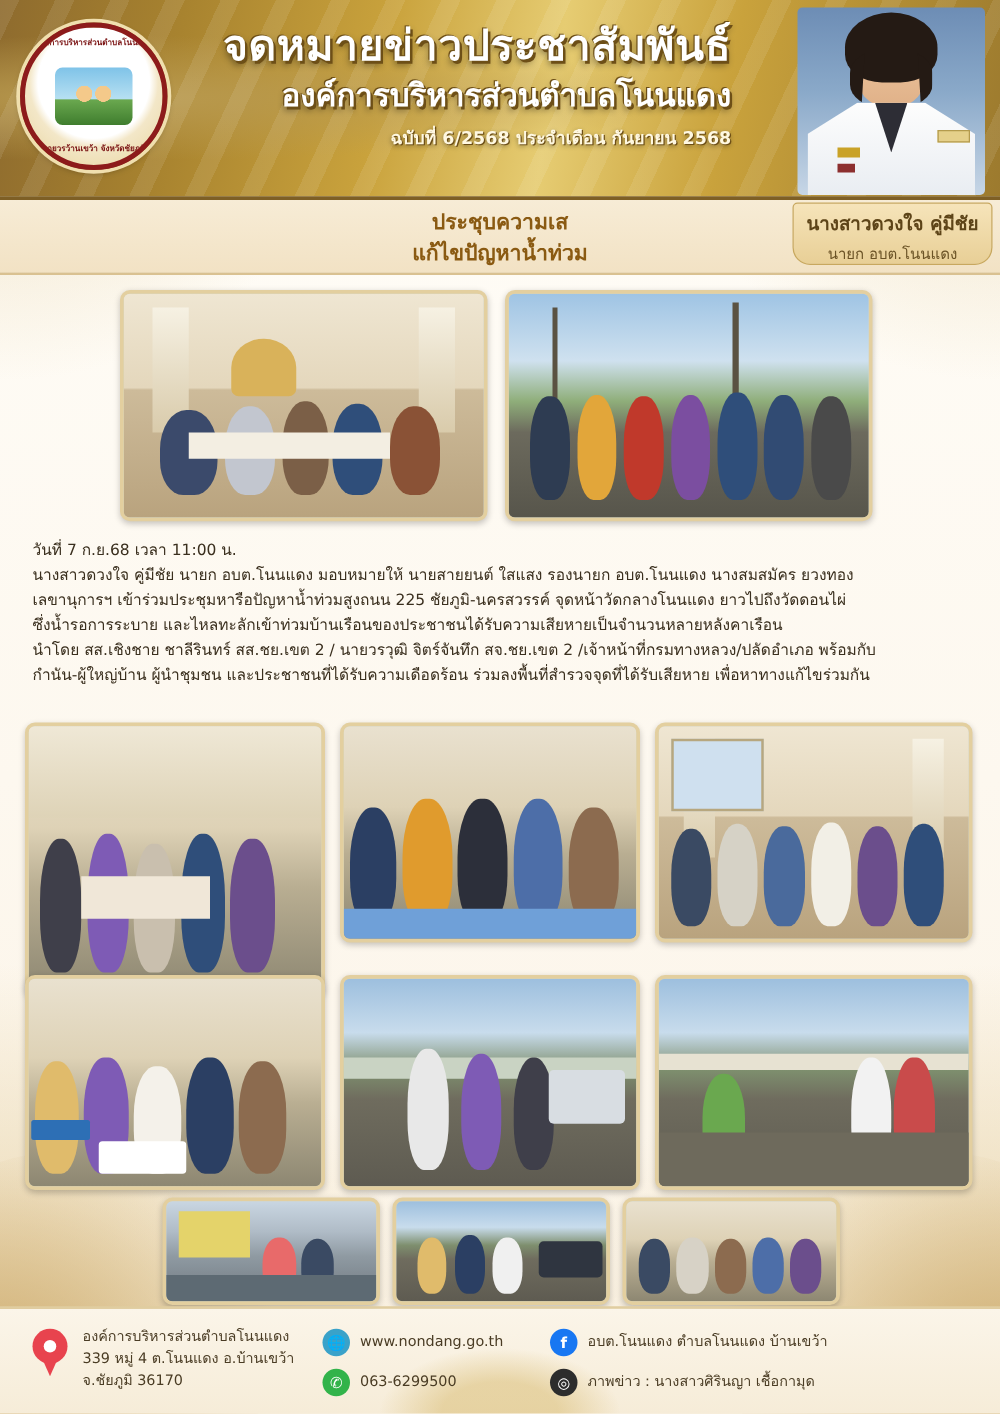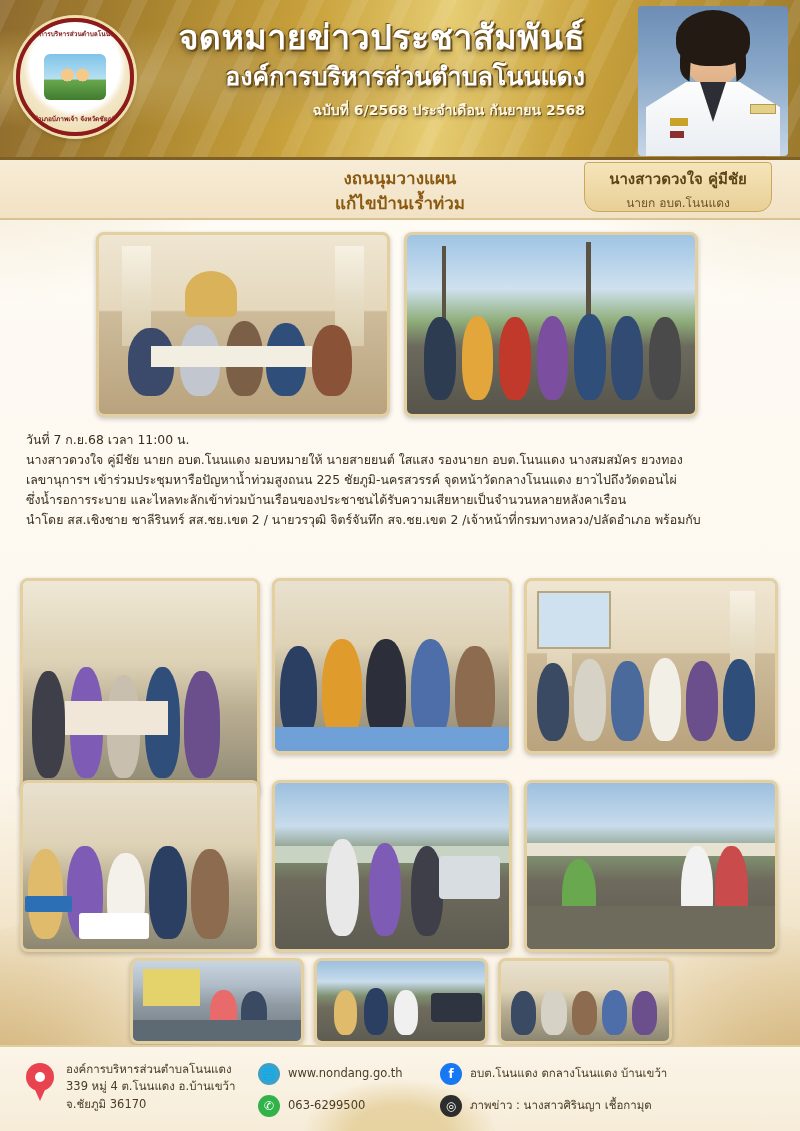--- a/index.html
+++ b/index.html
@@ -122,21 +122,21 @@
   .subbar {
     position:relative; height:60px;
     background: linear-gradient(180deg,#f7ecd6 0%, #f2e2c4 100%);
     border-bottom:2px solid #d9c191;
   }
   .subbar .headline {
     position:absolute; left:0; right:0; top:6px; text-align:center;
     color:#8a5a12; font-size:17px; font-weight:bold; line-height:1.45;
   }
   .namebox {
-    position:absolute; right:28px; top:2px; width:188px; height:50px;
+    position:absolute; right:6px; top:2px; width:160px; height:50px;
     background: linear-gradient(180deg,#f6e4ba 0%, #e8cf96 100%);
     border:1px solid #c8a85f; border-radius:4px 4px 14px 14px;
     text-align:center; padding-top:4px;
   }
   .namebox .n1 { font-size:15px; font-weight:bold; color:#5d4418; }
   .namebox .n2 { font-size:12px; color:#6b5326; margin-top:2px; }
 
   
   .ph {
     position:absolute; overflow:hidden;
@@ -211,21 +211,21 @@
 <div class="page">
   <div class="swirl tl"></div>
   <div class="swirl tr"></div>
   <div class="swirl bl"></div>
   <div class="swirl br"></div>
 
   <div class="header">
     <div class="logo">
       <div class="ring-top">องค์การบริหารส่วนตำบลโนนแดง</div>
       <div class="emblem"></div>
-      <div class="ring-bot">อำเภอบ้ภาพเจ้า จังหวัดชัยภูมิ</div>
+      <div class="ring-bot">นายวรว้านเขว้า จังหวัดชัยภูมิ</div>
     </div>
 
     <div class="title-wrap">
       <div class="t1">จดหมายข่าวประชาสัมพันธ์</div>
       <div class="t2">องค์การบริหารส่วนตำบลโนนแดง</div>
       <div class="t3">ฉบับที่ 6/2568 ประจำเดือน กันยายน 2568</div>
     </div>
 
     <div class="portrait">
       <div class="face"></div>
@@ -233,22 +233,22 @@
       <div class="uniform">
         <div class="medal"></div>
         <div class="medal2"></div>
       </div>
       <div class="epaulet"></div>
     </div>
   </div>
 
   <div class="subbar">
     <div class="headline">
-      <div>งถนนุมวางแผน</div>
-      <div>แก้ไขปัานเร้ำท่วม</div>
+      <div>ประชุบความเส</div>
+      <div>แก้ไขปัญหาน้ำท่วม</div>
     </div>
     <div class="namebox">
       <div class="n1">นางสาวดวงใจ คู่มีชัย</div>
       <div class="n2">นายก อบต.โนนแดง</div>
     </div>
   </div>
 
   <div class="ph" style="left:96px; top:232px; width:294px; height:185px;">
     <div class="sc sc-hall"></div>
     <div class="blob" style="left:10%; top:52%; width:16%; height:38%; background:#3b4a6b;"></div>
@@ -274,20 +274,21 @@
     <div class="blob" style="left:84%; top:46%; width:11%; height:46%; background:#4a4a4a;"></div>
     <span class="lbl">ภาพลงพื้นที่สำรวจถนนน้ำท่วม</span>
   </div>
 
   <div class="bodytext" style="top:430px;">
     <div class="ln">วันที่ 7 ก.ย.68 เวลา 11:00 น.</div>
     <div class="ln">    นางสาวดวงใจ คู่มีชัย นายก อบต.โนนแดง มอบหมายให้ นายสายยนต์ ใสแสง รองนายก อบต.โนนแดง นางสมสมัคร ยวงทอง</div>
     <div class="ln">เลขานุการฯ เข้าร่วมประชุมหารือปัญหาน้ำท่วมสูงถนน 225 ชัยภูมิ-นครสวรรค์ จุดหน้าวัดกลางโนนแดง ยาวไปถึงวัดดอนไผ่</div>
     <div class="ln">ซึ่งน้ำรอการระบาย และไหลทะลักเข้าท่วมบ้านเรือนของประชาชนได้รับความเสียหายเป็นจำนวนหลายหลังคาเรือน</div>
     <div class="ln">นำโดย สส.เชิงชาย ชาลีรินทร์ สส.ชย.เขต 2 / นายวรวุฒิ จิตร์จันทึก สจ.ชย.เขต 2 /เจ้าหน้าที่กรมทางหลวง/ปลัดอำเภอ พร้อมกับ</div>
+    <div class="ln">กำนัน-ผู้ใหญ่บ้าน ผู้นำชุมชน และประชาชนที่ได้รับความเดือดร้อน ร่วมลงพื้นที่สำรวจจุดที่ได้รับเสียหาย เพื่อหาทางแก้ไขร่วมกัน</div>
   </div>
 
   <div class="ph" style="left:20px; top:578px; width:240px; height:220px;">
     <div class="sc sc-crowd"></div>
     <div style="position:absolute; left:0; top:0; width:100%; height:34%; background:linear-gradient(180deg,#efe8d6,#ded3b7);"></div>
     <div class="blob" style="left:4%; top:42%; width:14%; height:50%; background:#3f3f4a;"></div>
     <div class="blob" style="left:20%; top:40%; width:14%; height:52%; background:#7e5bb5;"></div>
     <div class="blob" style="left:36%; top:44%; width:14%; height:48%; background:#c9bfae;"></div>
     <div class="blob" style="left:52%; top:40%; width:15%; height:52%; background:#2f4e7a;"></div>
     <div class="blob" style="left:69%; top:42%; width:15%; height:50%; background:#6b4e8c;"></div>
@@ -390,18 +391,18 @@
       <div>จ.ชัยภูมิ 36170</div>
     </div>
 
     <div class="circ-icon" style="left:258px; top:16px; background:#3aa2c9;">🌐</div>
     <div class="f-col" style="left:288px; top:18px;">www.nondang.go.th</div>
 
     <div class="circ-icon" style="left:258px; top:48px; background:#32b34a;">✆</div>
     <div class="f-col" style="left:288px; top:50px;">063-6299500</div>
 
     <div class="circ-icon" style="left:440px; top:16px; background:#1877f2;">f</div>
-    <div class="f-col" style="left:470px; top:18px;">อบต.โนนแดง ดกลางโนนแดง บ้านเขว้า</div>
+    <div class="f-col" style="left:470px; top:18px;">อบต.โนนแดง ตำบลโนนแดง บ้านเขว้า</div>
 
     <div class="circ-icon" style="left:440px; top:48px; background:#2d2d2d;">◎</div>
     <div class="f-col" style="left:470px; top:50px;">ภาพข่าว : นางสาวศิรินญา  เชื้อกามุด</div>
   </div>
 </div>
 
 </body></html>

